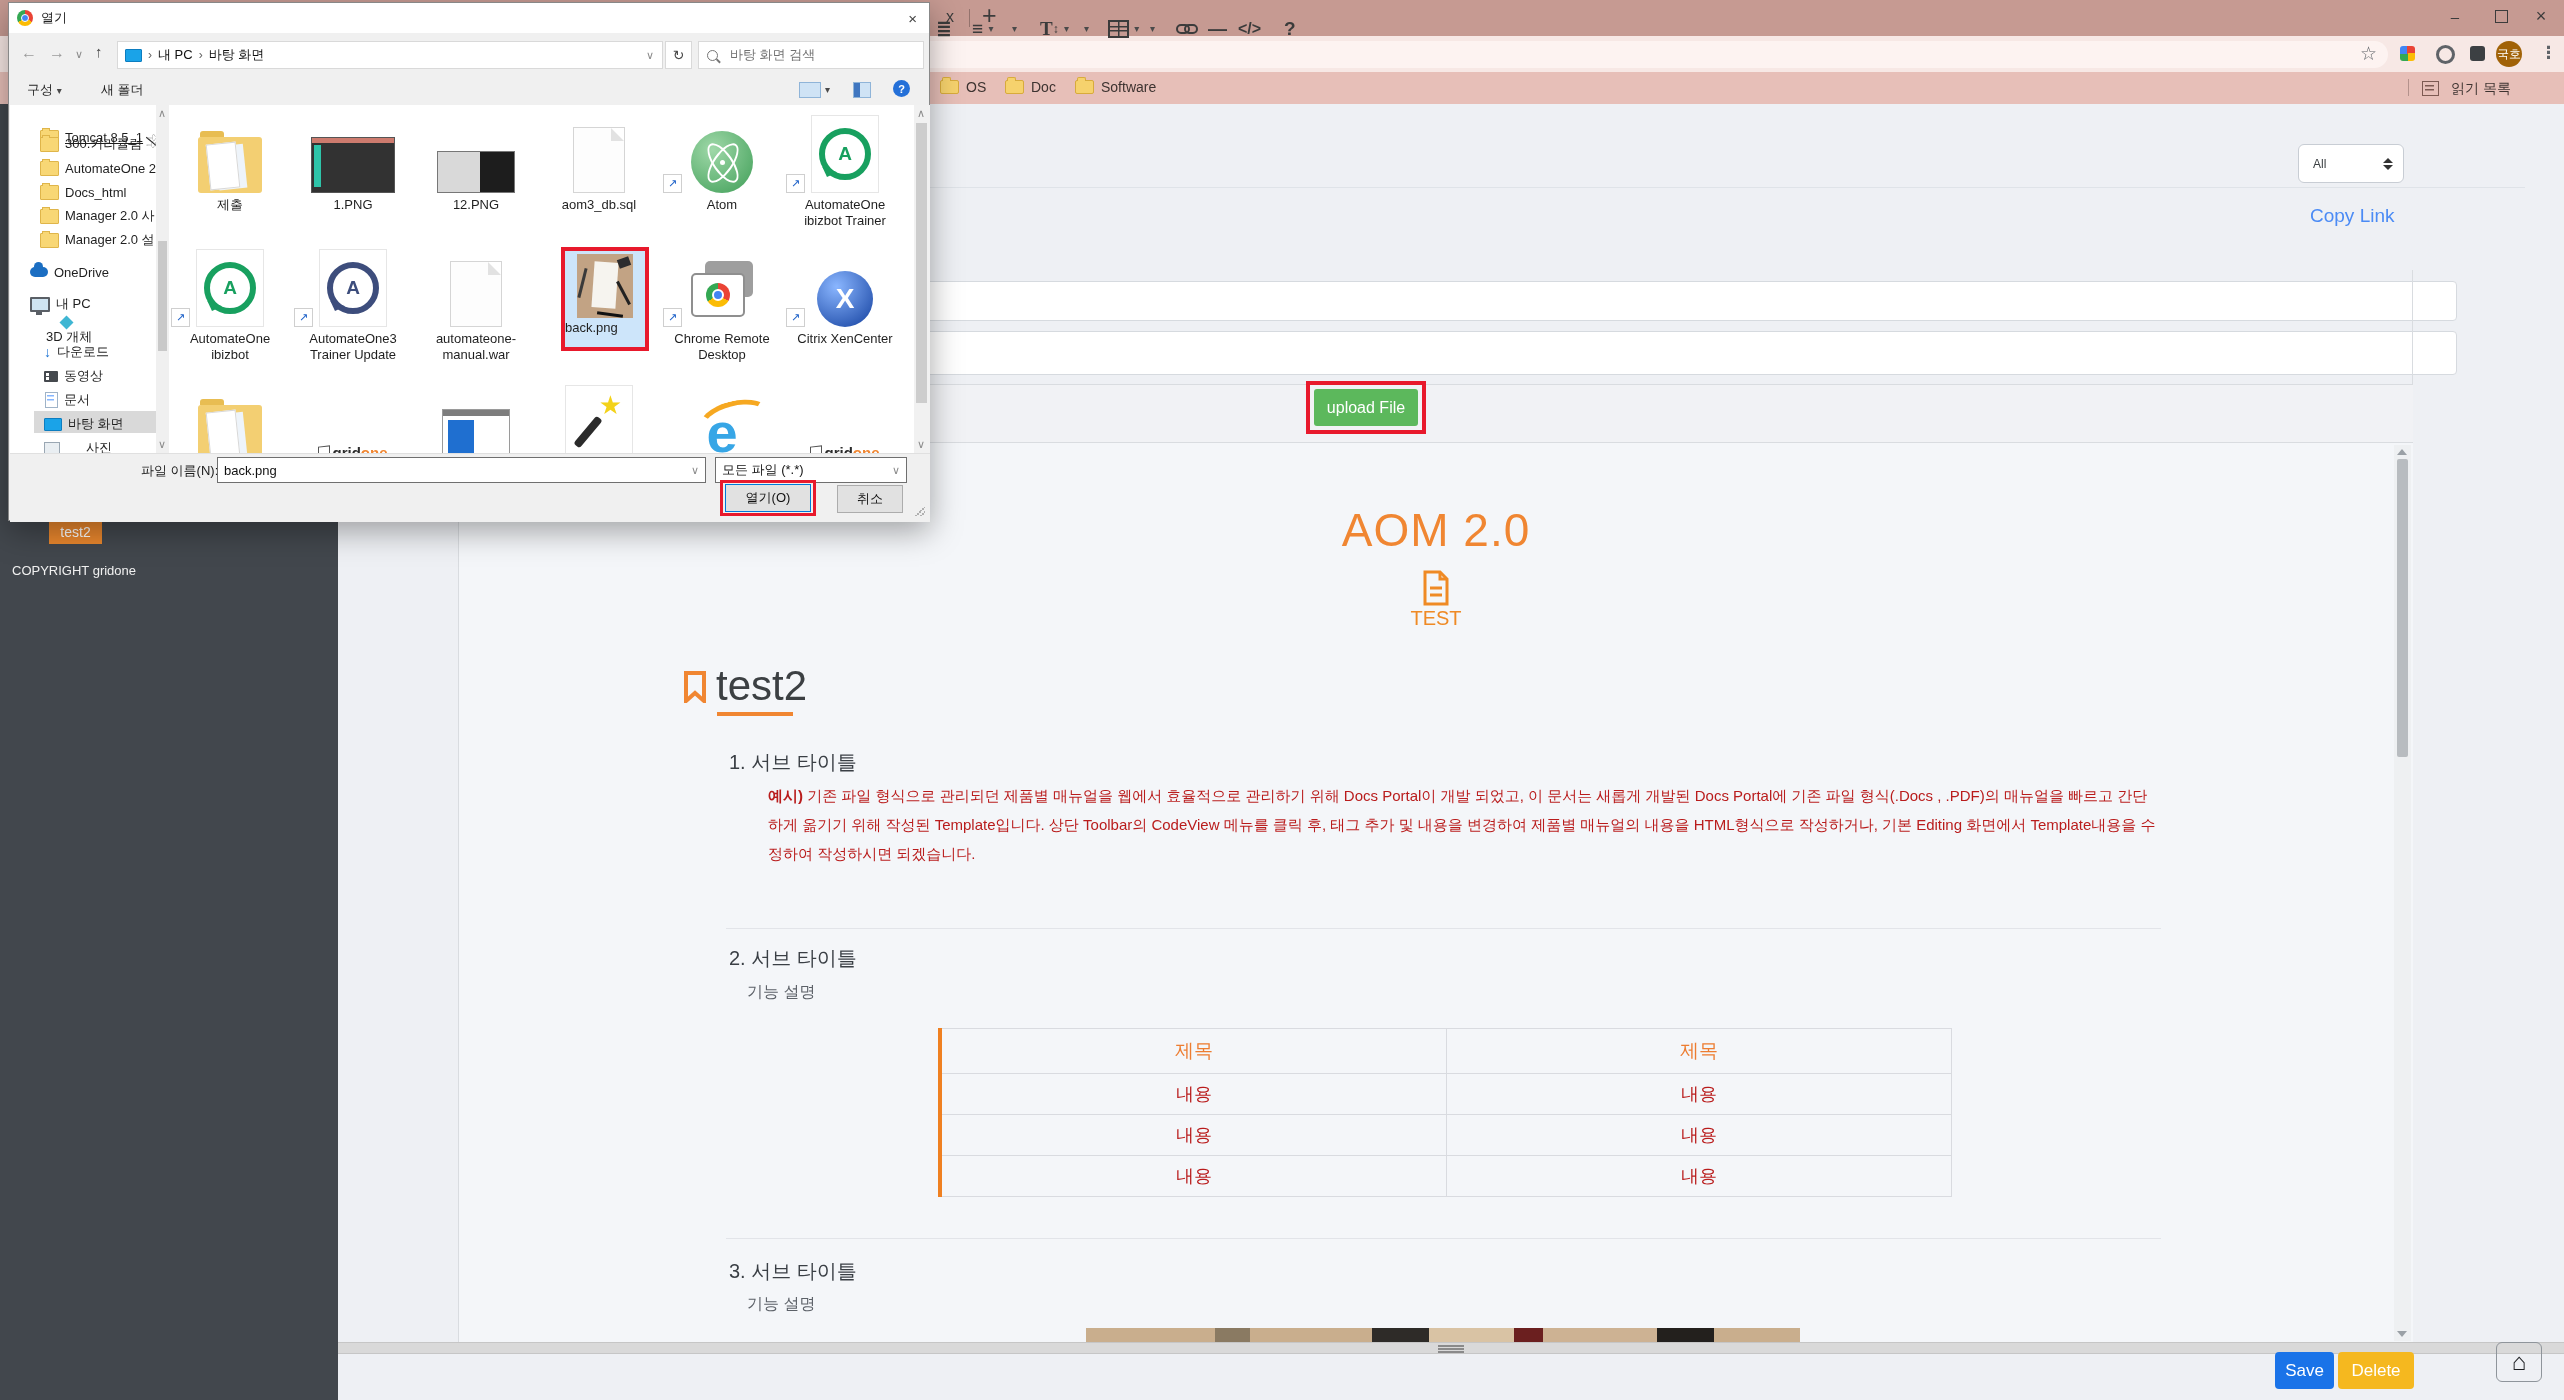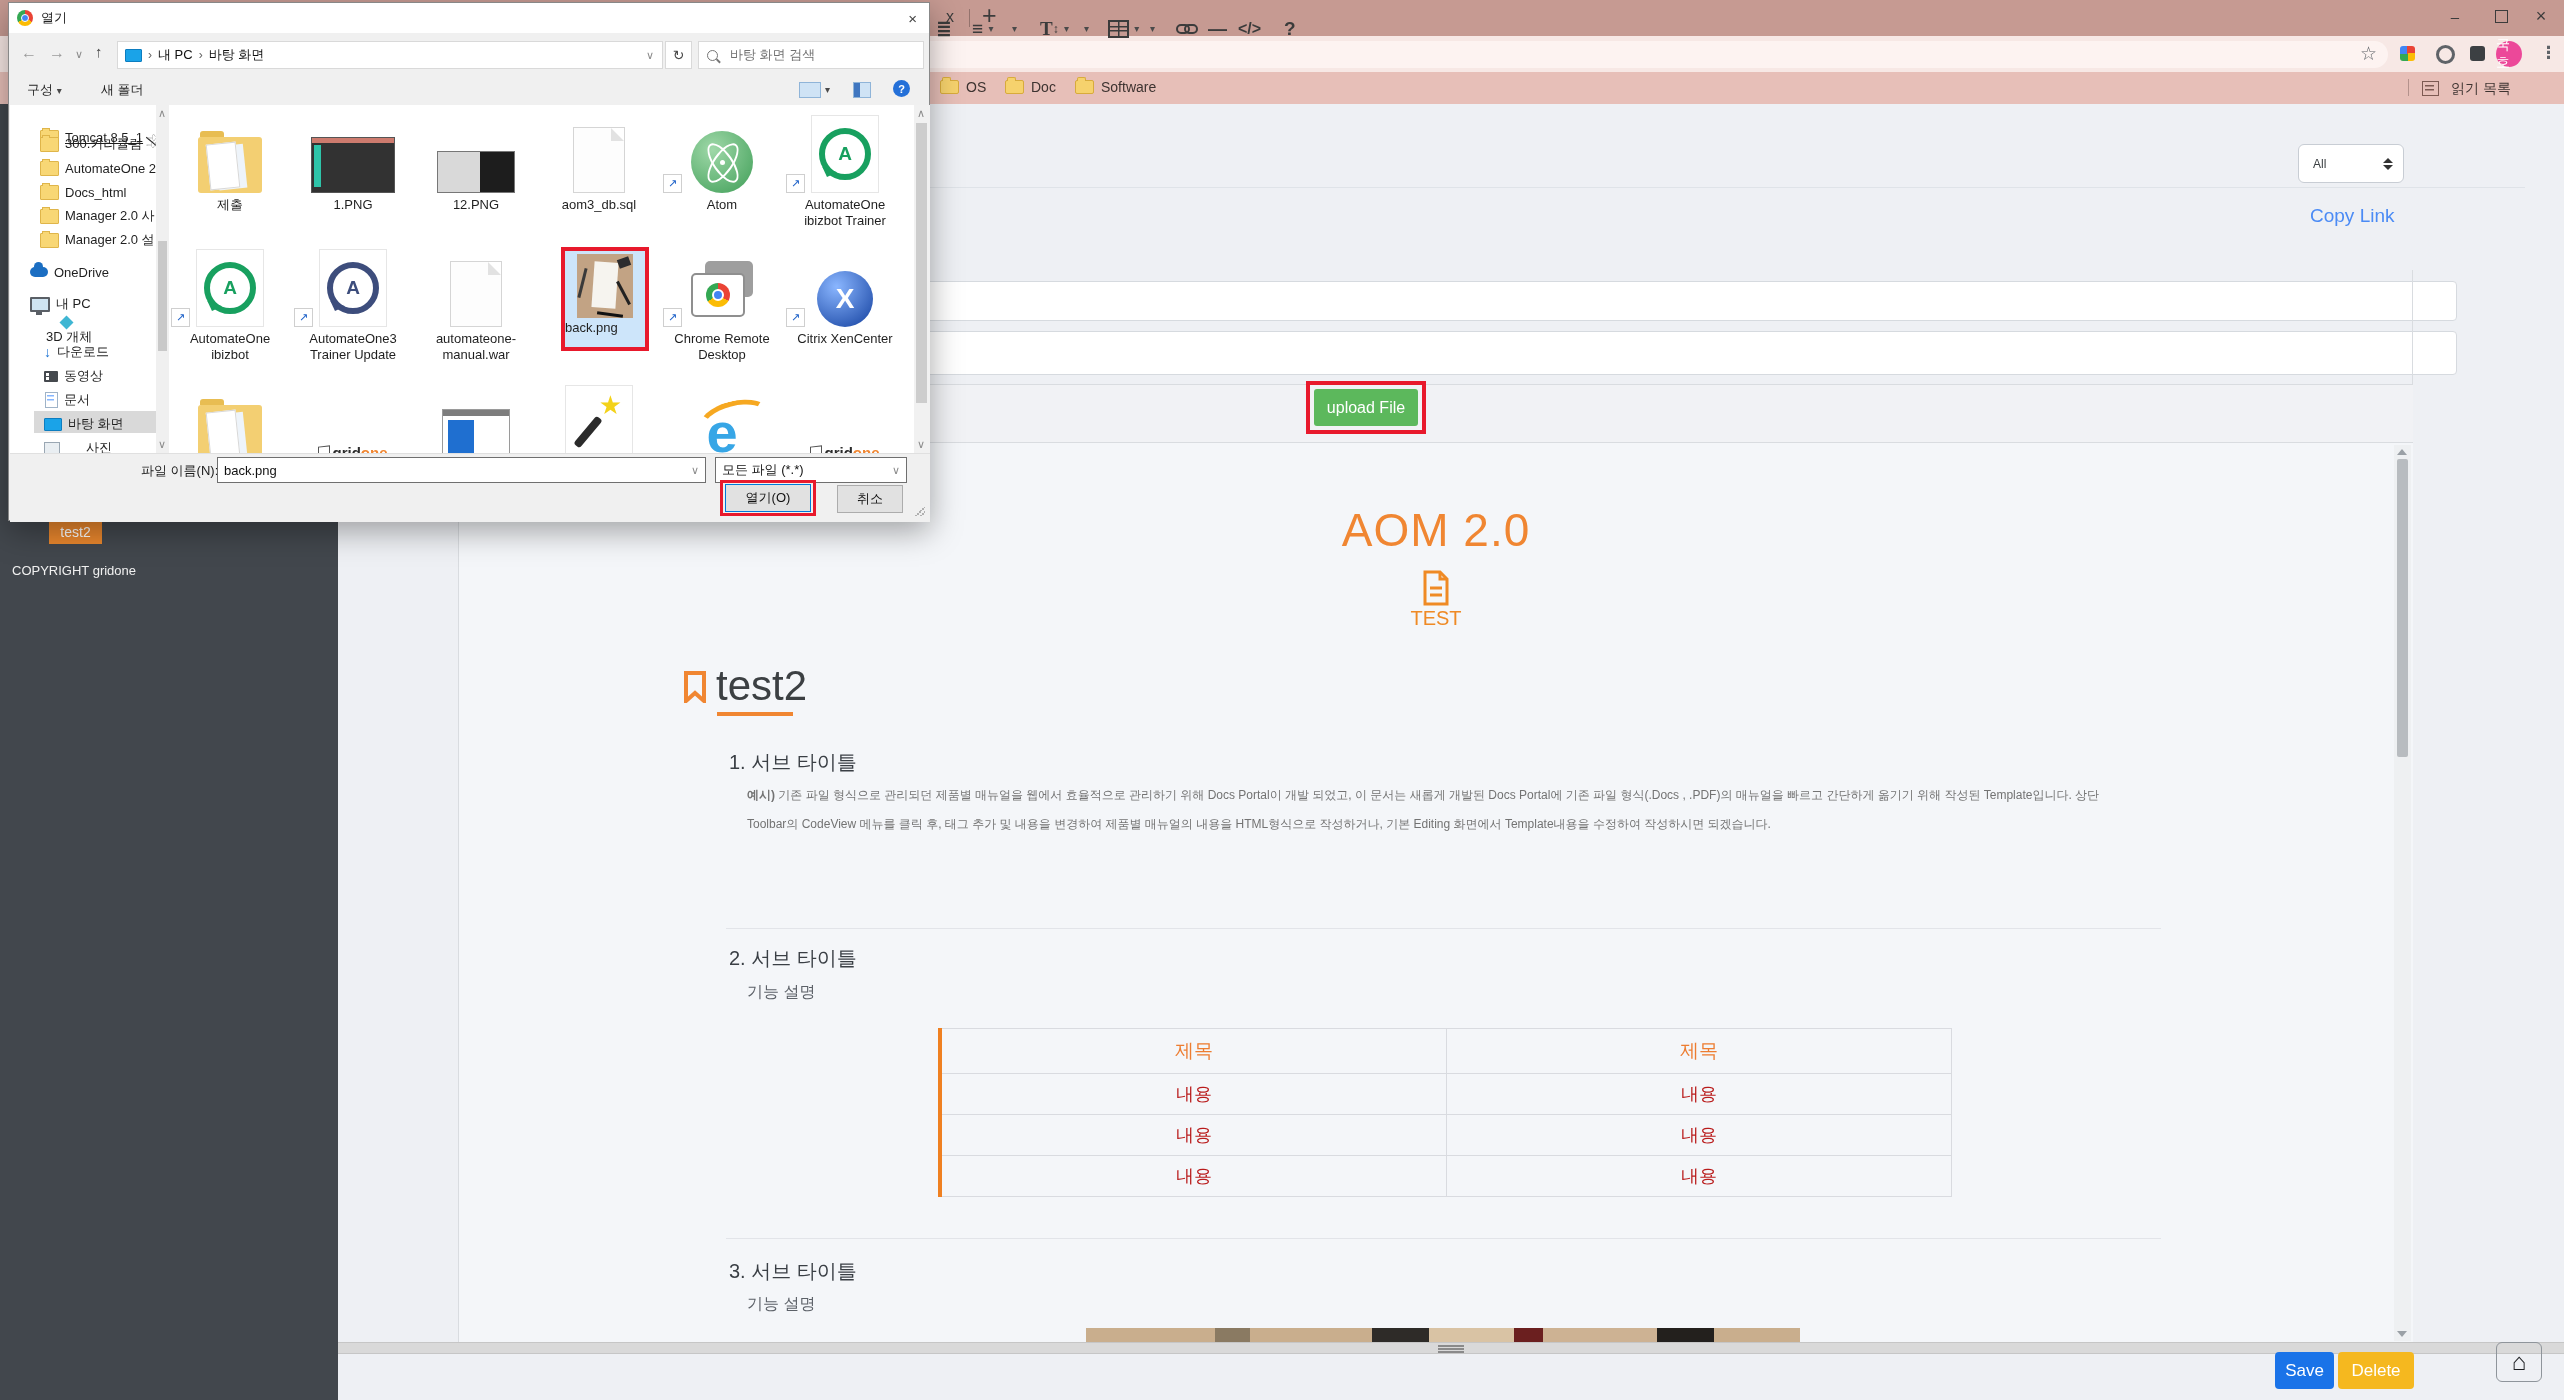--- a/index.html
+++ b/index.html
@@ -10,21 +10,21 @@
 
   
   .tabstrip{left:0;top:0;width:2564px;height:36px;background:#c69a92;}
   .glyph{color:#3c3c3c;}
   .toolband{left:0;top:36px;width:2564px;height:36px;background:#f7e8e5;}
   .addrpill{left:470px;top:41px;width:1918px;height:27px;border-radius:14px;background:#fdf3f1;}
   .bmband{left:0;top:72px;width:2564px;height:32px;background:#e7bfb8;}
   .bmfolder{width:17px;height:12px;background:#f6d26d;border:1px solid #d8ab3c;border-radius:2px;position:relative;}
   .bmfolder:before{content:"";position:absolute;top:-4px;left:1px;width:7px;height:3px;background:#f6d26d;border:1px solid #d8ab3c;border-bottom:none;border-radius:2px 2px 0 0;}
   .bmlabel{font-size:14px;color:#3d3330;margin-left:7px;}
-  .avatar{width:26px;height:26px;border-radius:50%;background:#ec4899;color:#fff;font-size:14px;}
+  .avatar{width:26px;height:26px;border-radius:50%;background:#a16207;color:#fff;font-size:12px;}
   .winbtn{width:46px;height:32px;font-size:15px;color:#3b3b3b;}
 
   
   .pagebg{left:0;top:104px;width:2564px;height:1296px;background:#eef0f4;}
   .sidebar{left:0;top:104px;width:338px;height:1296px;background:#42474d;}
   .chip{left:49px;top:519px;width:53px;height:25px;background:#e8862d;color:#fff;font-size:14px;}
   .copyright{left:12px;top:563px;color:#f0f0f0;font-size:13px;}
   .panelline{width:1px;background:#d9dce0;}
   .formbox{background:#fff;border:1px solid #d6dadf;border-radius:4px;}
   .allsel{left:2298px;top:144px;width:104px;height:37px;background:#fff;border:1px solid #c8cdd4;border-radius:6px;}
@@ -41,21 +41,21 @@
   .upload-wrap{left:1306px;top:381px;width:112px;height:45px;border:4px solid #e8192c;}
   .upload-btn{width:104px;height:37px;background:#5cb85c;color:#fff;font-size:16px;border-radius:3px;}
 
   .content{left:459px;top:443px;width:1954px;height:899px;background:#f4f6f9;overflow:hidden;}
   .docttl{left:459px;top:503px;width:1954px;text-align:center;color:#f08632;font-size:46px;font-weight:300;letter-spacing:1px;}
   .doclbl{left:459px;top:607px;width:1954px;text-align:center;color:#ef8a25;font-size:20px;}
   .h-test2{left:716px;top:662px;font-size:42px;color:#3c4043;}
   .h-under{left:717px;top:712px;width:76px;height:4px;background:#f08632;}
   .secttl{font-size:20px;color:#3a3f45;font-weight:500;}
   .subttl{font-size:16px;color:#5c6168;}
-  .para{left:747px;top:781px;width:1392px;font-size:12px;line-height:29px;color:#737373;}
+  .para{left:768px;top:781px;width:1392px;font-size:15px;line-height:29px;color:#b91c1c;}
   .hr{height:1px;background:#e2e4e9;left:726px;width:1435px;}
   .dtable{left:938px;top:1028px;width:1010px;border-left:4px solid #ef8021;}
   .dtable .row{display:flex;border-bottom:1px solid #d9dbe0;box-sizing:border-box;}
   .dtable .row:first-child{border-top:1px solid #d9dbe0;}
   .dtable .cell{flex:1;display:flex;align-items:center;justify-content:center;border-right:1px solid #d9dbe0;box-sizing:border-box;}
   .th{height:44px;color:#ed7d31;font-size:19px;font-weight:500;}
   .td{height:40px;color:#b91c1c;font-size:18px;}
   .imgstrip{left:1086px;top:1328px;width:714px;height:14px;background:linear-gradient(90deg,#c9ae8d 0 18%,#8a7a62 18% 23%,#c9ae8d 23% 40%,#2e2b28 40% 48%,#d9c3a4 48% 60%,#6b1f1f 60% 64%,#cdb293 64% 80%,#23201d 80% 88%,#c9ae8d 88% 100%);}
   .vsb{left:2394px;top:445px;width:17px;height:896px;background:#eef0f2;}
   .vsb .thumb{position:absolute;left:3px;top:14px;width:11px;height:298px;background:#b8bcc0;border-radius:2px;}

